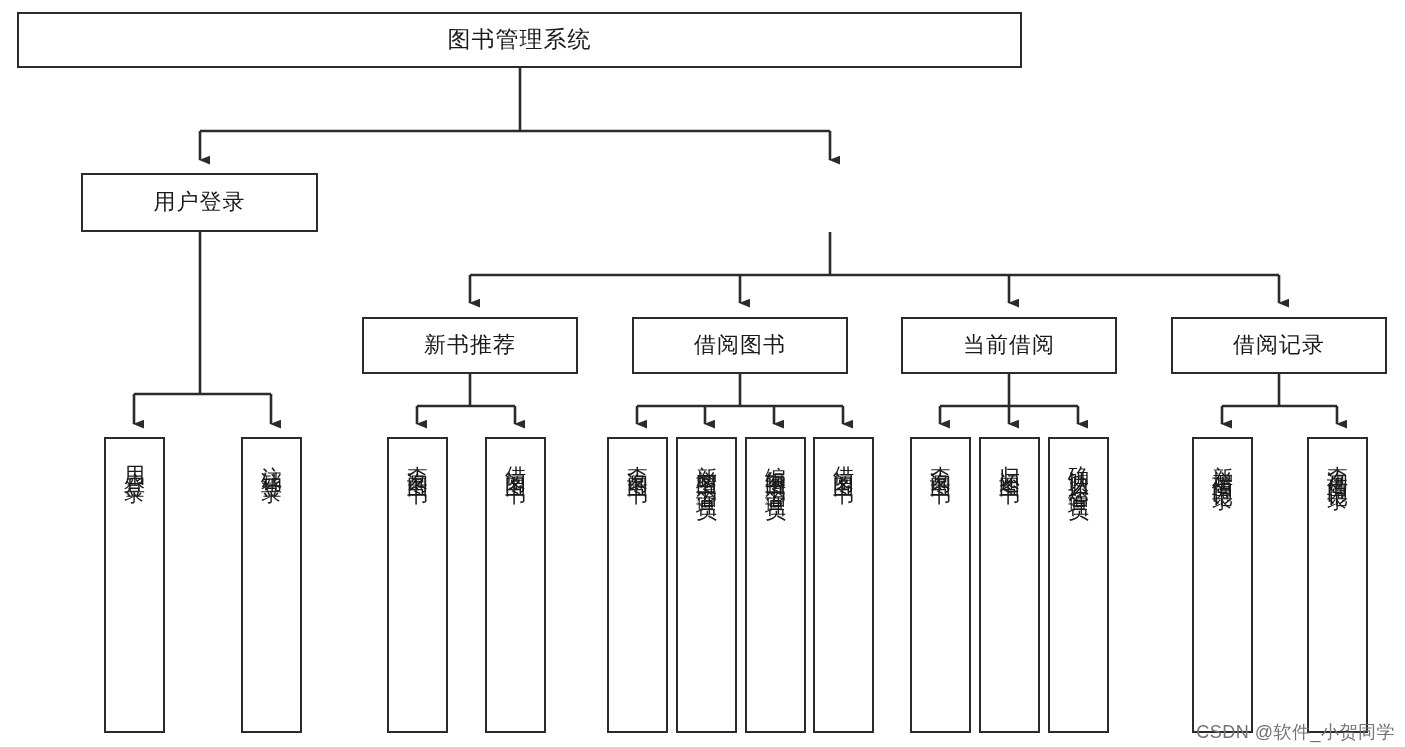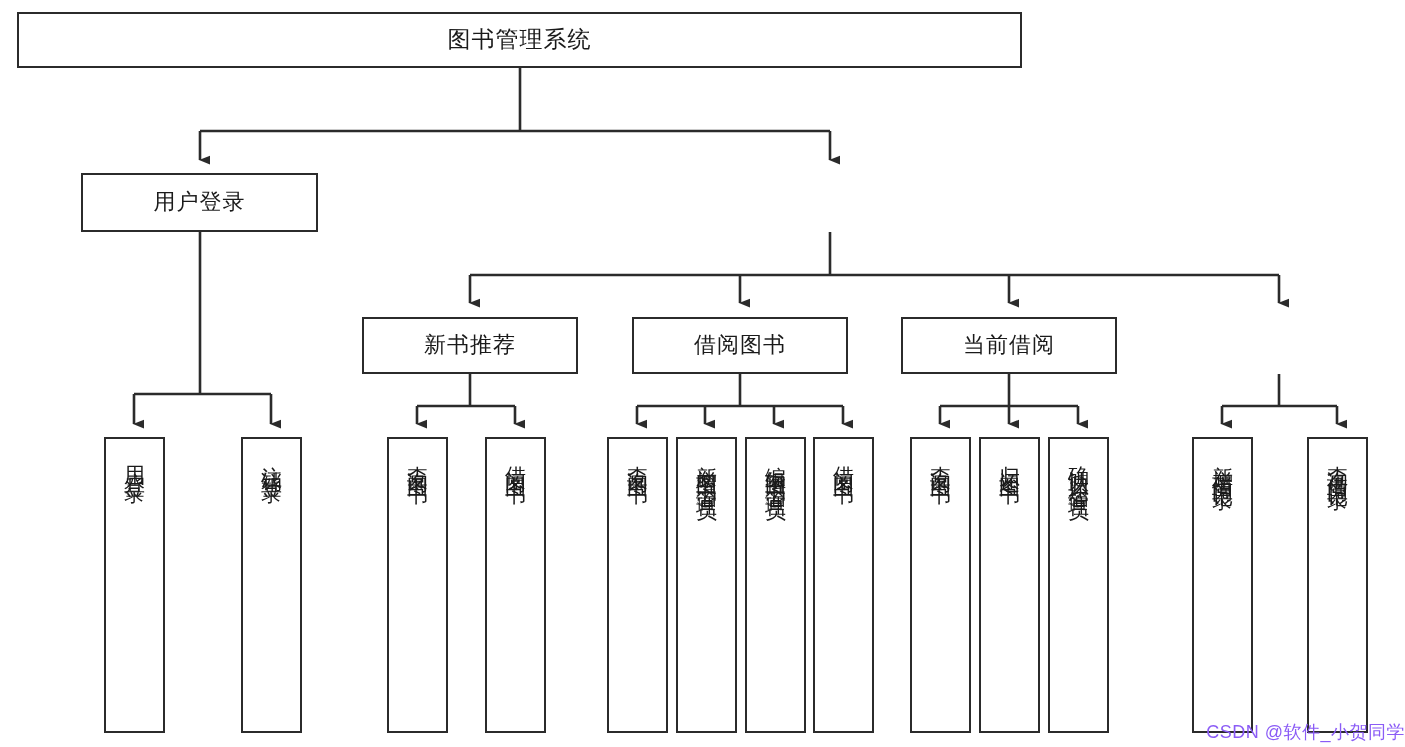--- a/index.html
+++ b/index.html
@@ -56,24 +56,24 @@
     letter-spacing: 6px;
     line-height: 1.05;
     white-space: nowrap;
     text-align: left;
   }
   .vtext.tall {
     letter-spacing: 5px;
   }
   .watermark {
     position: absolute;
-    right: 0;
+    right: 10px;
     bottom: 3px;
     font-size: 18px;
-    color: #8b5cf6;
+    color: #737373;
     letter-spacing: 0.5px;
     white-space: nowrap;
     font-family: "Liberation Sans", "DejaVu Sans", sans-serif;
   }
 </style>
 </head>
 <body>
 
 <div id="canvas">
 
@@ -138,20 +138,23 @@
 
   <div class="node horiz" style="left:362px; top:317px; width:216px; height:57px;justify-content:center;">
     <span>新书推荐</span>
   </div>
   <div class="node horiz" style="left:632px; top:317px; width:216px; height:57px;">
     <span>借阅图书</span>
   </div>
   <div class="node horiz" style="left:901px; top:317px; width:216px; height:57px;">
     <span>当前借阅</span>
   </div>
+  <div class="node horiz" style="left:1171px; top:317px; width:216px; height:57px;">
+    <span>借阅记录</span>
+  </div>
 
   <div class="node vert" style="left:104px; top:437px; width:61px; height:296px;">
     <span class="vtext">用户登录</span>
   </div>
   <div class="node vert" style="left:241px; top:437px; width:61px; height:296px;">
     <span class="vtext">注销登录</span>
   </div>
 
   <div class="node vert" style="left:387px; top:437px; width:61px; height:296px;">
     <span class="vtext">查询图书</span>

